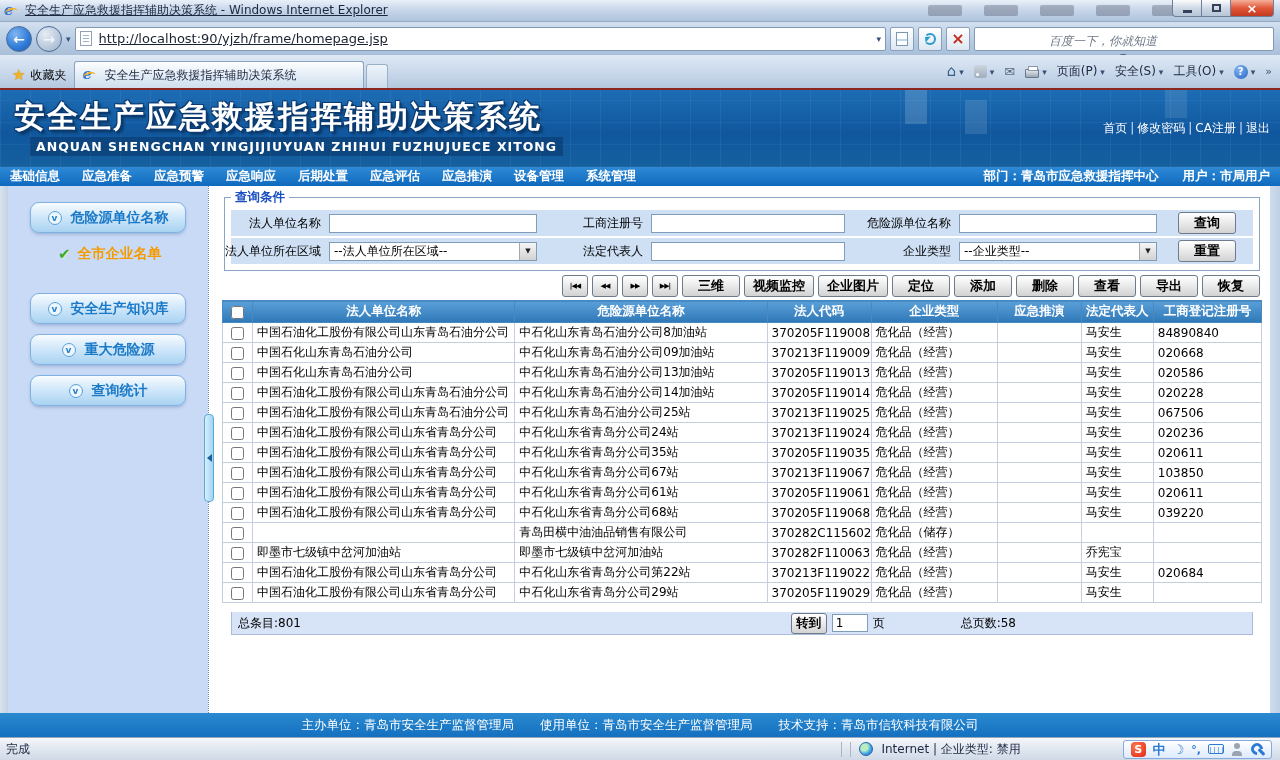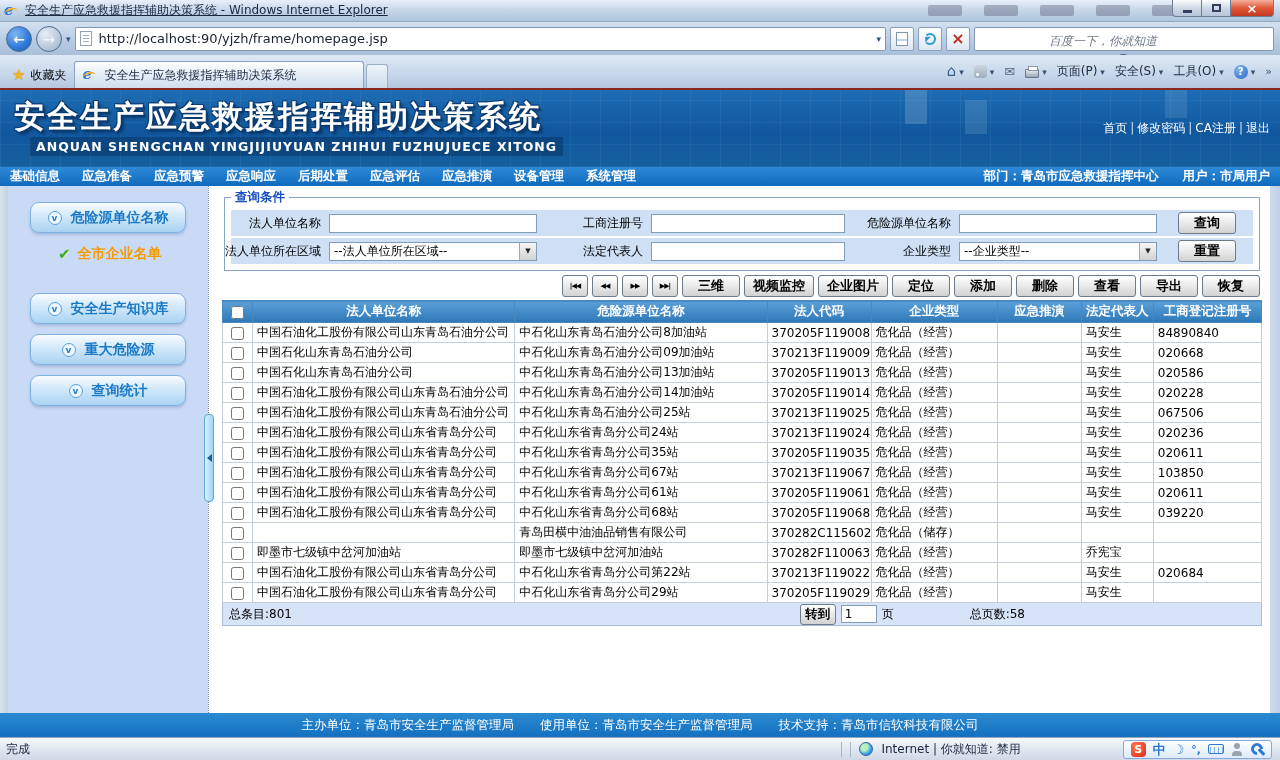--- a/index.html
+++ b/index.html
@@ -45,21 +45,21 @@
     display:flex; align-items:center; justify-content:center; color:#fff; font-weight:bold; font-size:14px; }
   .nav-back { background:radial-gradient(circle at 35% 30%,#7fb5f2,#2f7ad8 60%,#1b5cb0); }
   .nav-fwd  { background:radial-gradient(circle at 35% 30%,#e6edf5,#b9c8da 60%,#9fb2c8); color:#f2f5fa; }
   .mini-caret { color:#35517a; font-size:9px; }
   .url-box { flex:1; height:24px; background:#fff; border:1px solid #8298b4; border-radius:2px;
     display:flex; align-items:center; padding:0 4px; gap:5px; }
   .page-ico { width:12px; height:15px; background:#fff; border:1px solid #90a2b8; position:relative; }
   .page-ico::after { content:''; position:absolute; left:2px; top:3px; width:6px; height:1px;
     background:#9db2c8; box-shadow:0 3px 0 #9db2c8, 0 6px 0 #9db2c8; }
   .url-input { flex:1; border:none; outline:none; background:transparent; font-size:13px;
-    color:#1a2330; font-family:"DejaVu Sans","Liberation Sans",sans-serif; }
+    color:#1a2330; font-family:"DejaVu Sans","Liberation Sans",sans-serif;text-decoration:underline; }
   .abtn { width:24px; height:24px; display:flex; align-items:center; justify-content:center;
     border:1px solid transparent; border-radius:2px; }
   .abtn.boxed { background:linear-gradient(#fff,#dde7f2); border-color:#8aa0ba; }
   .ico-compat { width:12px; height:14px; background:#fff; border:1px solid #7e96ae; position:relative; }
   .ico-compat::after { content:''; position:absolute; left:0; top:6px; width:10px; height:2px; background:#bcd6ea; }
   .ico-refresh { width:12px; height:12px; border:2px solid #2b9ccc; border-radius:50%; border-left-color:transparent; position:relative; }
   .ico-refresh::after { content:''; position:absolute; left:-5px; top:-2px;
     border:4px solid transparent; border-right-color:#2b9ccc; transform:rotate(40deg); }
   .ico-stop { color:#c42b1c; font-weight:bold; font-size:16px; line-height:1; }
   .search-box { width:300px; height:24px; background:#fff; border:1px solid #8298b4; border-radius:2px;
@@ -186,21 +186,21 @@
   table.grid { width:100%; border-collapse:collapse; border:1px solid #8aa4c8; table-layout:fixed; }
   table.grid th { background:linear-gradient(#5b9fd8,#2e78b8); color:#fff; font-weight:bold; font-size:12.5px;
     height:22px; border:1px solid #4a88c0; padding:0 2px; white-space:nowrap; overflow:hidden; }
   table.grid td { height:20px; border:1px solid #c4cedc; font-size:12px; color:#000; padding:0 4px;
     white-space:nowrap; overflow:hidden; background:#fff; }
   td.c-center, th.c-center { text-align:center; }
   .cb { width:13px; height:13px; margin:0; vertical-align:middle; }
 
   
   .pagination { height:23px; background:#d7e3f6; border:1px solid #aabcd8; border-top:none;
-    display:flex; align-items:center; padding:0 6px; gap:5px; margin:0; }
+    display:flex; align-items:center; padding:0 6px; gap:5px; margin:9px; }
   .pag-trail { width:225px; }
   .pag-gap { width:66px; }
   .pag-spacer { flex:1; }
   .page-input { width:36px; height:18px; border:1px solid #7f9db9; font-size:12px; padding:0 3px;
     font-family:"DejaVu Sans","Liberation Sans",sans-serif; }
   .goto-btn { min-width:36px; height:21px; font-size:12.5px; padding:0 4px; }
 
   
   .page-footer { position:absolute; left:0; right:0; bottom:23px; height:24px;
     background:linear-gradient(#2a8ad0,#1470c0); color:#fff; font-size:12.5px;
@@ -632,21 +632,21 @@
     <span>使用单位：青岛市安全生产监督管理局</span>
     <span>技术支持：青岛市信软科技有限公司</span>
   </div>
 
   <div class="statusbar">
     <span>完成</span>
     <span class="pag-spacer" style="flex:1"></span>
     <span class="sdiv"></span>
       <span class="sdiv"></span>
     <span class="ico-globe"></span>
-    <span>Internet | 你就知道: 禁用</span>
+    <span>Internet | 企业类型: 禁用</span>
     <span style="width:86px"></span>
     <div class="sogou">
       <span class="ico-sogou">S</span>
       <span class="ico-zh">中</span>
       <span class="ico-moon">☽</span>
       <span class="ico-punct">°,</span>
       <span class="ico-kbd"></span>
       <span class="ico-person"></span>
       <span class="ico-wrench"></span>
     </div>

